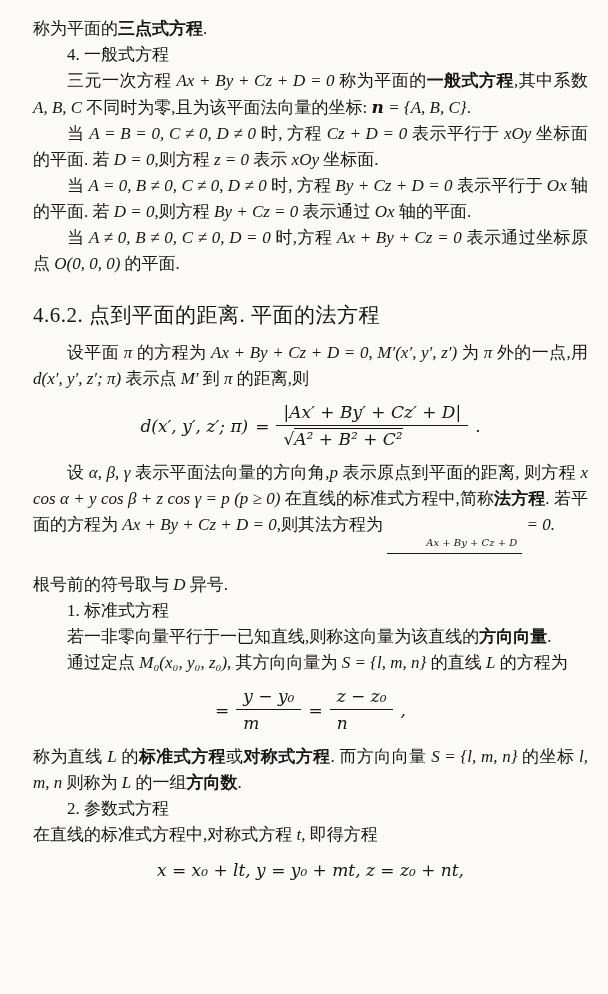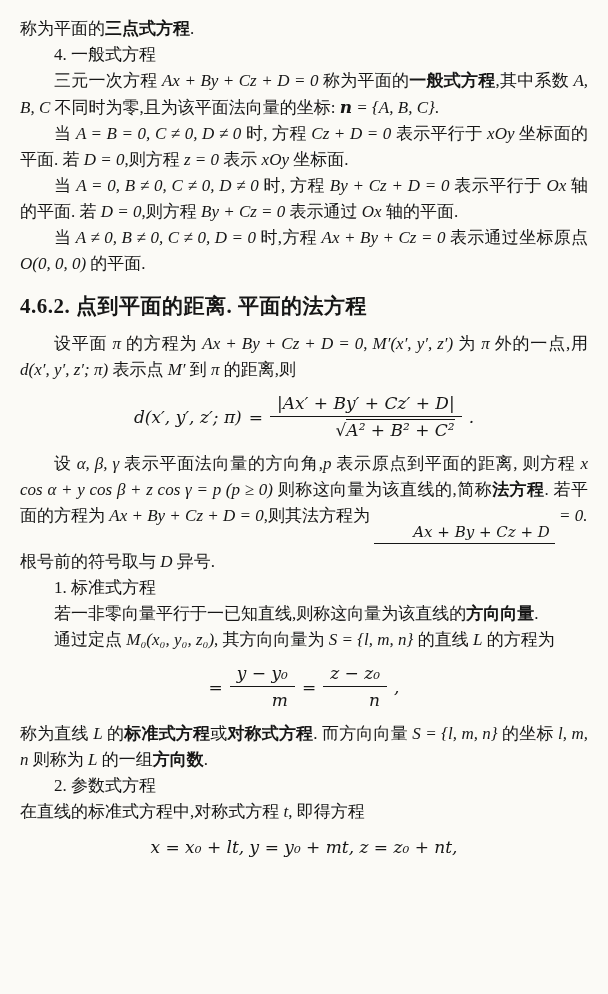--- a/index.html
+++ b/index.html
@@ -5,51 +5,51 @@
   * { box-sizing: border-box; }
   html, body { margin: 0; padding: 0; background: #e9e9e6; }
   .page {
     width: 608px; height: 994px; overflow: hidden;
     margin: 0 auto;
     background: #fbfaf6;
     color: #161616;
     font-family: "Liberation Serif", "DejaVu Serif", serif;
     font-size: 17px;
     line-height: 26px;
-    padding: 16px 20px 0 20px;
+    padding: 16px 20px 0 33px;
     position: relative;
   }
   p { margin: 0; text-align: justify; }
   .ind { text-indent: 2em; }
   .m  { font-family: Liberation Serif, serif; font-style: italic; }
   .mb { font-family: "DejaVu Serif", serif; font-style: italic; font-weight: bold; }
   .bt { font-weight: bold; }
   h2 {
-    font-size: 21px; font-weight: bold;
-    margin: 15px 0 11px 0; letter-spacing: 0.5px;
+    font-size: 21px; font-weight: normal;
+    margin: 24px 0 11px 0; letter-spacing: 0.5px;
     line-height: 28px;
   }
   .formula {
     display: flex; justify-content: center; align-items: center;
     gap: 7px; margin: 9px 0;
     font-family: "DejaVu Serif", serif; font-style: italic;
   }
-  .frac { display: inline-flex; flex-direction: column; text-align: right; line-height: 23px; }
+  .frac { display: inline-flex; flex-direction: column; text-align: left; line-height: 23px; }
   .frac .num { border-bottom: 1.5px solid #161616; padding: 0 7px 1px 7px; display: block; }
   .frac .den { padding: 2px 7px 0 7px; display: block; white-space: nowrap; }
   .rad { border-top: 1.5px solid #161616; padding-top: 0px; }
   .sqrt { font-style: normal; }
   .ifrac {
     display: inline-flex; flex-direction: column; text-align: center;
-    vertical-align: -16px; line-height: 19px; font-size: 15px;
+    vertical-align: -16px; line-height: 19px; font-size: 10px;
     font-family: "DejaVu Serif", serif; font-style: italic;
   }
   .ifrac .num { border-bottom: 1.2px solid #161616; padding: 0 5px 1px 5px; }
   .ifrac .den { padding: 1px 5px 0 5px; white-space: nowrap; }
-  .gap-s { margin-top: 5px; }
+  .gap-s { margin-top: 18px; }
 </style>
 </head>
 <body>
 
 <div class="page">
 
   <p><span>称为平面的</span><span class="bt">三点式方程</span><span>.</span></p>
 
   <p class="ind"><span>4. 一般式方程</span></p>
 
@@ -68,21 +68,21 @@
   <div class="formula">
     <span>d(x′, y′, z′; π)</span>
     <span>=</span>
     <span class="frac">
       <span class="num">|Ax′ + By′ + Cz′ + D|</span>
       <span class="den"><span class="sqrt">√</span><span class="rad">A² + B² + C²</span></span>
     </span>
     <span>.</span>
   </div>
 
-  <p class="ind"><span>设 </span><span class="m">α, β, γ</span><span> 表示平面法向量的方向角,</span><span class="m">p</span><span> 表示原点到平面的距离, 则方程 </span><span class="m">x cos α + y cos β + z cos γ = p (p ≥ 0)</span><span> 则称这向量为该直线的,简称</span><span class="bt">法方程</span><span>. 若平面的方程为 </span><span class="m">Ax + By + Cz + D = 0</span><span>,则其法方程为 </span><span class="ifrac">
+  <p class="ind"><span>设 </span><span class="m">α, β, γ</span><span> 表示平面法向量的方向角,</span><span class="m">p</span><span> 表示原点到平面的距离, 则方程 </span><span class="m">x cos α + y cos β + z cos γ = p (p ≥ 0)</span><span> 在直线的标准式方程中,简称</span><span class="bt">法方程</span><span>. 若平面的方程为 </span><span class="m">Ax + By + Cz + D = 0</span><span>,则其法方程为 </span><span class="ifrac">
         <span class="num">Ax + By + Cz + D</span>
       </span><span class="m"> = 0.</span></p>
 
   <p class="gap-s"><span>根号前的符号取与 </span><span class="m">D</span><span> 异号.</span></p>
 
 
   <p class="ind"><span>1. 标准式方程</span></p>
 
   <p class="ind"><span>若一非零向量平行于一已知直线,则称这向量为该直线的</span><span class="bt">方向向量</span><span>.</span></p>
 

